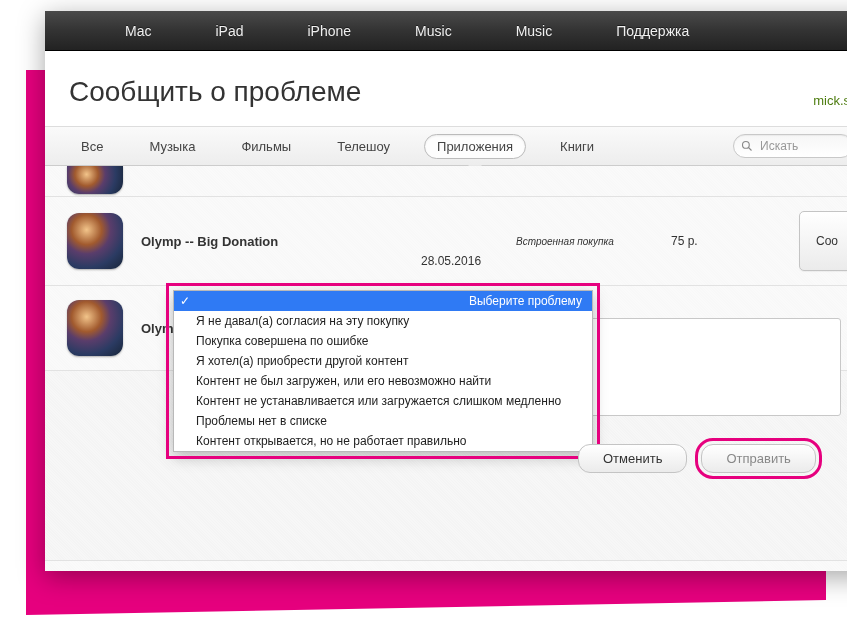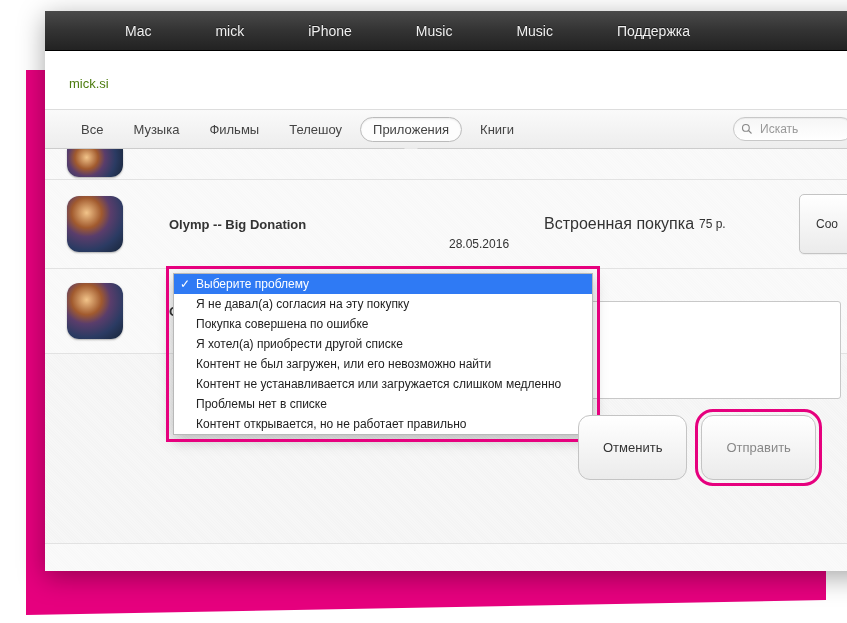--- a/index.html
+++ b/index.html
@@ -92,21 +92,21 @@
       border-top: 1px solid #ddd;
       border-bottom: 1px solid #ccc;
       height: 40px;
       display: flex;
       align-items: center;
       padding: 0 24px;
       position: relative;
     }
     .tabs {
       display: flex;
-      gap: 6px;
+      gap: 22px;
       align-items: center;
     }
     .tab {
       font-size: 13px;
       color: #444;
       padding: 4px 12px;
       cursor: pointer;
     }
     .tab.active {
       background: #fdfdfd;
@@ -189,37 +189,37 @@
     .app-icon.olymp {
       background: radial-gradient(circle at 35% 30%, #f2c48a 0%, #a15a2e 28%, #5a3d6b 45%, #2b3b63 70%, #182538 100%);
     }
     .app-info {
       flex: 1;
       display: flex;
       align-items: center;
     }
     .app-name-block {
       width: 280px;
-      margin-left: 28px;
     }
     .app-name {
       font-size: 13px;
       font-weight: 600;
       color: #333;
     }
     .col-date {
       width: 95px;
       font-size: 12px;
       color: #333;
       margin-top: 40px;
     }
     .col-type {
       width: 155px;
-      font-size: 16px;
-      color: #333;
+      font-size: 10px;
+      color: #333;
+      font-style: italic;
     }
     .col-price {
       width: 75px;
       font-size: 12px;
       color: #333;
     }
     .report-btn {
       border: 1px solid #c4c4c4;
       background: linear-gradient(to bottom, #ffffff, #ebebeb);
       border-radius: 5px;
@@ -248,20 +248,21 @@
     .dropdown-item {
       font-size: 12px;
       padding: 3px 10px 3px 22px;
       color: #222;
       cursor: pointer;
       position: relative;
     }
     .dropdown-item.selected {
       background: #2f7af4;
       color: #fff;
+      text-align: right;
     }
     .dropdown-item.selected::before {
       content: "✓";
       position: absolute;
       left: 6px;
     }
     .textarea-fake {
       position: absolute;
       left: 0;
       top: 28px;
@@ -276,51 +277,53 @@
       position: absolute;
       left: 405px;
       top: 142px;
       display: flex;
       gap: 14px;
     }
     .btn {
       border: 1px solid #c4c4c4;
       background: linear-gradient(to bottom, #ffffff, #ebebeb);
       border-radius: 12px;
-      padding: 24px 24px;
+      padding: 6px 24px;
       font-size: 13px;
       color: #333;
       cursor: pointer;
+      margin-top: 12px;
     }
     .btn.submit {
       color: #888;
       outline: 3px solid #e6007e;
       outline-offset: 3px;
     }
     ::placeholder {
       color: #999;
     }
   </style>
 </head>
 <body>
 
 <div class="pink-shadow"></div>
 
 <div class="window">
 
   <div class="topnav">
     <div class="topnav-item">Mac</div>
-    <div class="topnav-item">mick</div>
+    <div class="topnav-item">iPad</div>
     <div class="topnav-item">iPhone</div>
     <div class="topnav-item">Music</div>
     <div class="topnav-item">Music</div>
     <div class="topnav-item">Поддержка</div>
   </div>
 
   <div class="header">
+    <h1 class="page-title">Сообщить о проблеме</h1>
     <span class="user-link">mick.si</span>
   </div>
 
   <div class="tabsbar">
     <div class="tabs">
       <div class="tab">Все</div>
       <div class="tab">Музыка</div>
       <div class="tab">Фильмы</div>
       <div class="tab">Телешоу</div>
       <div class="tab active">Приложения</div>
@@ -373,21 +376,21 @@
       
       
     </div>
 
     <div class="panel">
       <div class="textarea-fake"></div>
       <div class="dropdown">
         <div class="dropdown-item selected">Выберите проблему</div>
         <div class="dropdown-item">Я не давал(а) согласия на эту покупку</div>
         <div class="dropdown-item">Покупка совершена по ошибке</div>
-        <div class="dropdown-item">Я хотел(а) приобрести другой списке</div>
+        <div class="dropdown-item">Я хотел(а) приобрести другой контент</div>
         <div class="dropdown-item">Контент не был загружен, или его невозможно найти</div>
         <div class="dropdown-item">Контент не устанавливается или загружается слишком медленно</div>
         <div class="dropdown-item">Проблемы нет в списке</div>
         <div class="dropdown-item">Контент открывается, но не работает правильно</div>
       </div>
       <div class="action-buttons">
         <button class="btn">Отменить</button>
         <button class="btn submit">Отправить</button>
       </div>
     </div>

